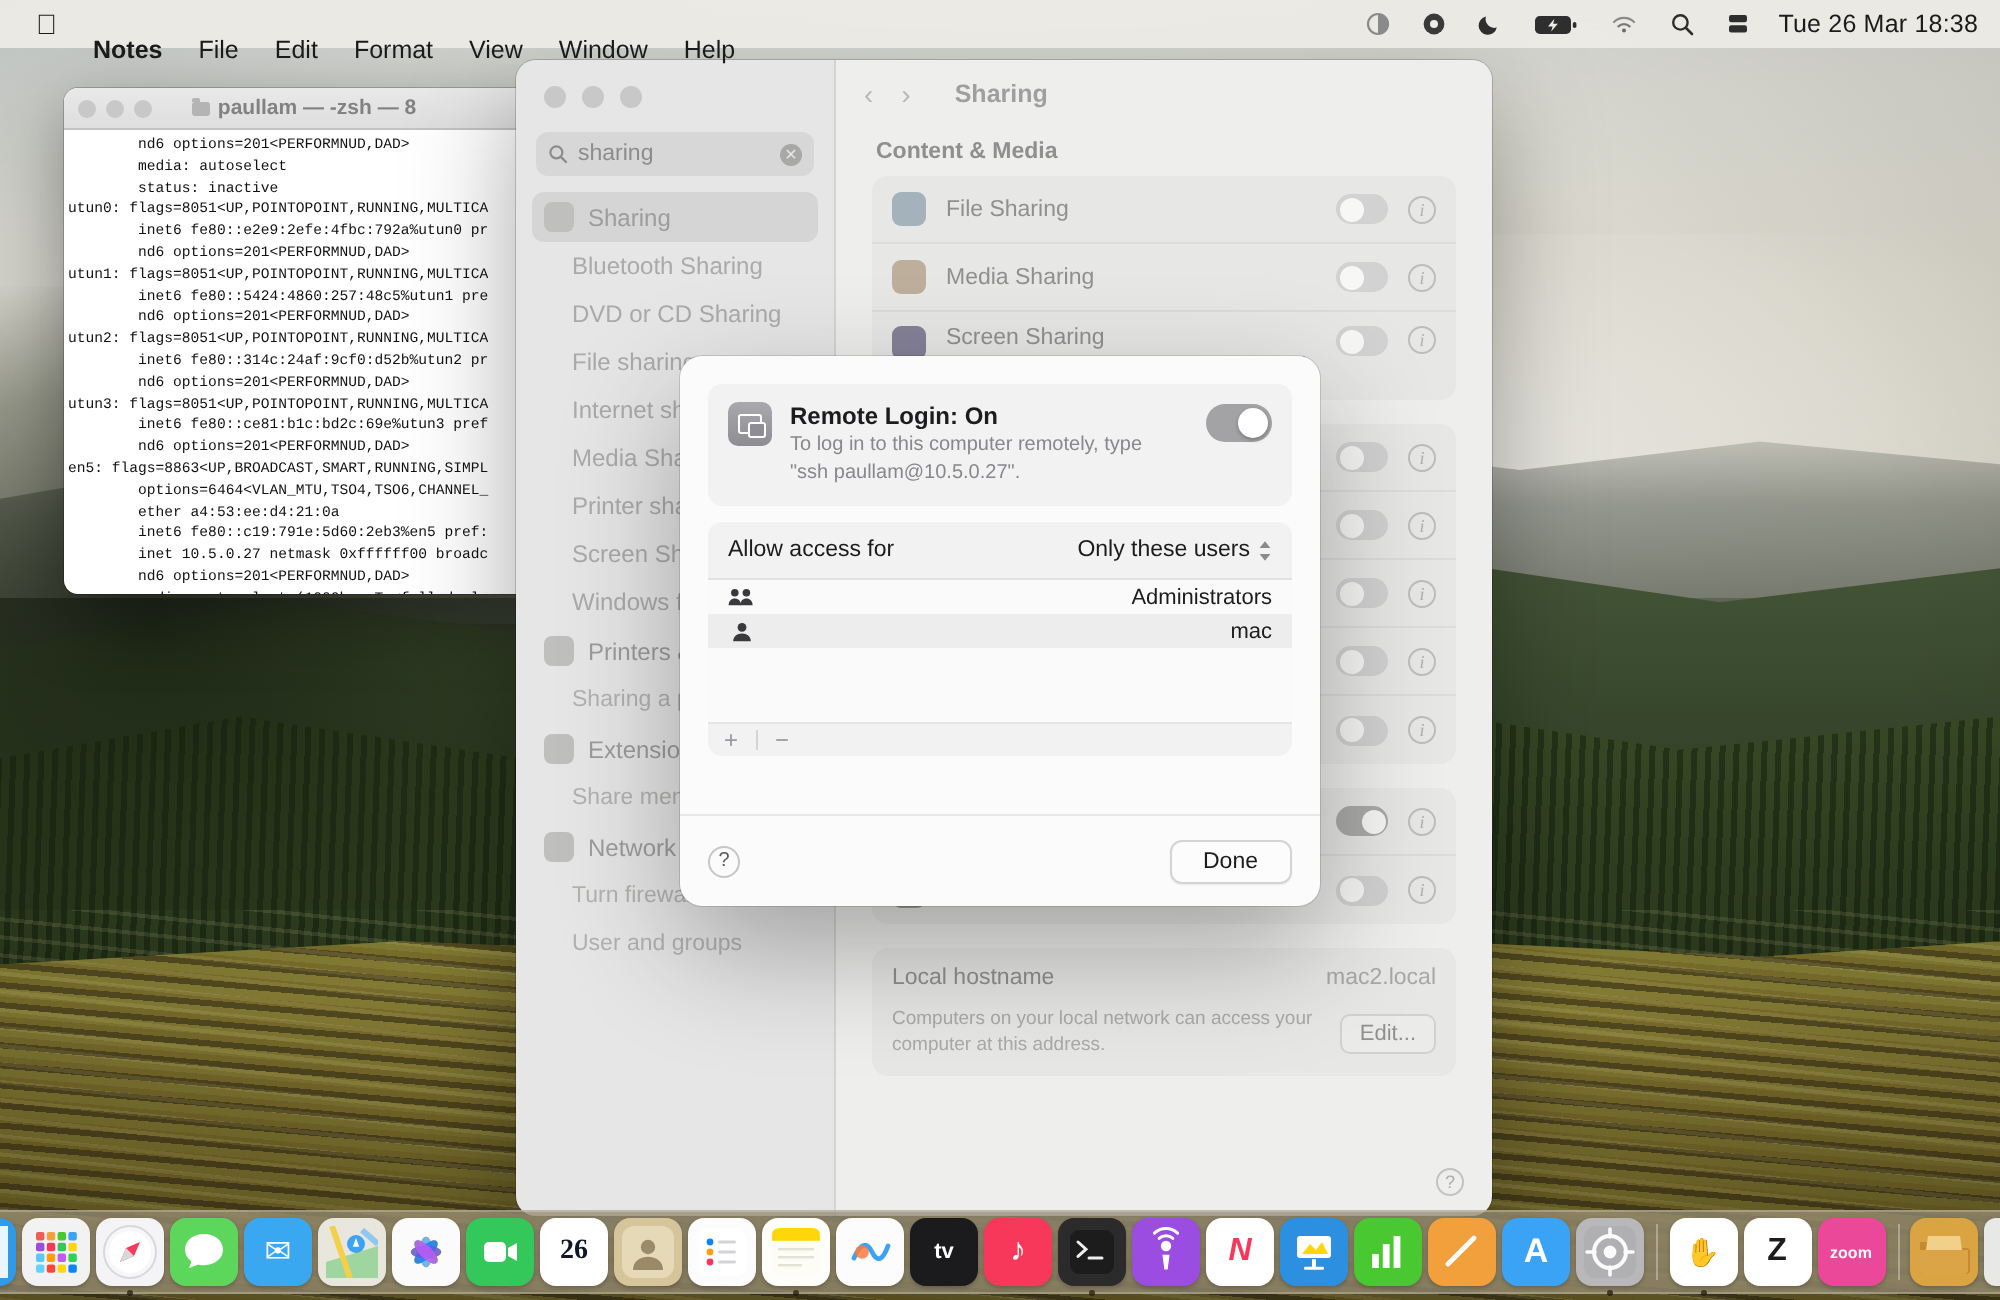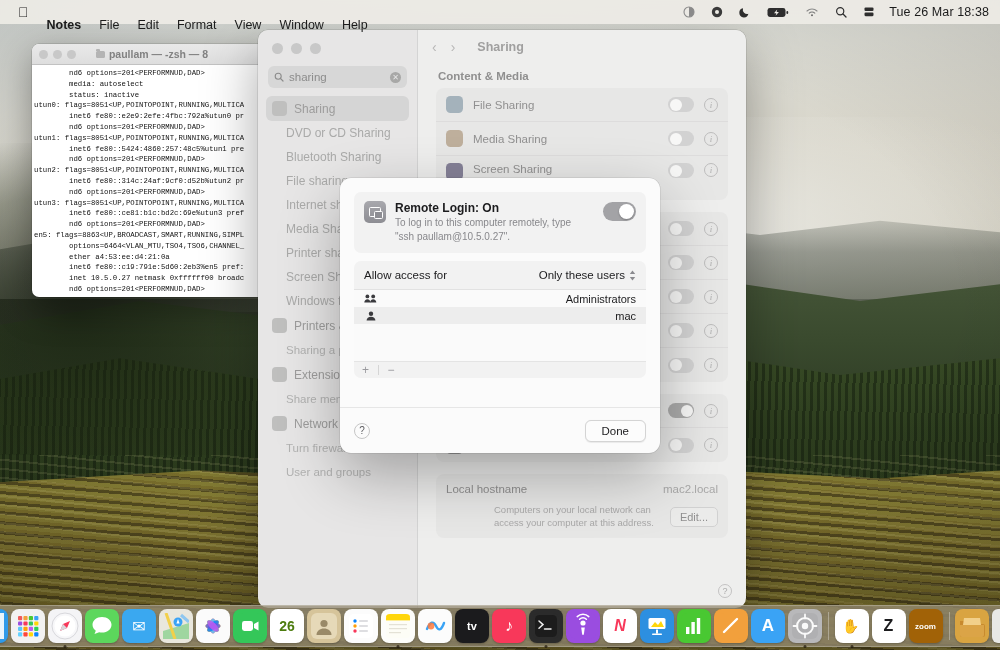--- a/index.html
+++ b/index.html
@@ -157,21 +157,21 @@
   .ss-toggle.on:after { left:12.5px; }
   .ss-info {
     width:14px; height:14px; border-radius:50%; border:1px solid #bbbab8;
     color:#aeadab; font-size:9px; display:flex; align-items:center; justify-content:center;
     flex-shrink:0; font-style:italic; font-family:"Liberation Serif", serif;
   }
   .ss-host-row { display:flex; align-items:center; height:30px; padding:0 10px; }
   .ss-host-label { font-size:11.5px; color:#8f8e8c; flex:1; }
   .ss-host-val { font-size:11.5px; color:#a6a5a3; }
   .ss-host-note { display:flex; align-items:center; padding:0 10px 9px 10px; gap:10px; }
-  .ss-host-desc { font-size:9.5px; color:#a8a7a5; line-height:1.32; flex:1;margin-left:48px; }
+  .ss-host-desc { font-size:9.5px; color:#a8a7a5; line-height:1.32; flex:1; }
   .ss-edit {
     background:#e9e7e5; border:.5px solid #cfcecc; border-radius:5px;
     font-size:11px; color:#8f8e8c; padding:3px 9px;
   }
   .ss-helpq {
     position:absolute; right:14px; bottom:10px; width:14px; height:14px; border-radius:50%;
     border:1px solid #c0bfbd; color:#aaa9a7; font-size:9px;
     display:flex; align-items:center; justify-content:center;
   }
 
@@ -368,22 +368,22 @@
           <line x1="6.4" y1="6.4" x2="9" y2="9" stroke="#8a8a8a" stroke-width="1.2" stroke-linecap="round"></line>
         </svg>
       <span class="ss-search-txt">sharing</span>
       <span class="ss-clear">✕</span>
     </div>
     <div class="ss-results" id="ss-results">
         <div class="ss-grp-head sel">
           <span class="ss-gico"></span>
           <span>Sharing</span>
         </div>
+        <div class="ss-sub">Bluetooth Sharing</div>
         <div class="ss-sub">DVD or CD Sharing</div>
-        <div class="ss-sub">Bluetooth Sharing</div>
         <div class="ss-sub">File sharing</div>
         <div class="ss-sub">Internet sharing</div>
         <div class="ss-sub">Media Sharing</div>
         <div class="ss-sub">Printer sharing</div>
         <div class="ss-sub">Screen Sharing</div>
         <div class="ss-sub">Windows file sharing</div>
         <div class="ss-grp-head">
           <span class="ss-gico"></span>
           <span>Printers &amp; Scanners</span>
         </div>
@@ -651,21 +651,21 @@
       </svg>
     </div>
     <div class="dk" style="background: rgb(52, 199, 89);">
       <svg width="26" height="26" viewBox="0 0 26 26">
         <rect width="26" height="26" rx="6" fill="#34c759"></rect>
         <rect x="5" y="8" width="11" height="10" rx="2.4" fill="#fff"></rect>
         <path d="M17 11 L21.5 8.5 v9 L17 15z" fill="#fff"></path>
       </svg>
     </div>
     <div class="dk" style="background: rgb(255, 255, 255);">
-      <span style="color: #4d7c0f; font-size: 14px; font-weight: 700;">26</span>
+      <span style="color: #0f172a; font-size: 14px; font-weight: 700; font-family: Liberation Serif, serif;">26</span>
     </div>
     <div class="dk" style="background: rgb(214, 196, 154);">
       <svg width="26" height="26" viewBox="0 0 26 26">
         <rect width="26" height="26" rx="6" fill="#e6d9b8"></rect>
         <circle cx="13" cy="10.5" r="3.6" fill="#9a8a68"></circle>
         <path d="M5.5 22c0-4.2 3.4-6.6 7.5-6.6s7.5 2.4 7.5 6.6z" fill="#9a8a68"></path>
       </svg>
     </div>
     <div class="dk" style="background: rgb(252, 252, 252);">
       <svg width="24" height="24" viewBox="0 0 24 24">
@@ -755,21 +755,21 @@
         <path d="M13 1.5 v4 M13 20.5 v4 M1.5 13 h4 M20.5 13 h4" stroke="#fafafa" stroke-width="1.8" stroke-linecap="round"></path>
       </svg>
     </div>
     <div class="dk-sep"></div>
     <div class="dk run" style="background: rgb(255, 255, 255);">
       <span style="font-size: 14px;">✋</span>
     </div>
     <div class="dk" style="background: rgb(255, 255, 255);">
       <span style="color: rgb(28, 28, 30); font-weight: 700;">Z</span>
     </div>
-    <div class="dk" style="background: #a16207;">
+    <div class="dk" style="background: #ec4899;">
       <span style="font-size: 8px; font-weight: 700;">zoom</span>
     </div>
     <div class="dk-sep"></div>
     <div class="dk" style="background: rgb(217, 164, 65);">
       <svg width="28" height="26" viewBox="0 0 28 26">
         <path d="M2 8 h9 l2 3 h12 a2 2 0 0 1 2 2 v9 a2 2 0 0 1-2 2 H4 a2 2 0 0 1-2-2z" fill="#c88a2e"></path>
         <path d="M6 5 h16 l2 14 H4z" fill="#f2d08a"></path>
         <path d="M2 12 h24 v10 a2 2 0 0 1-2 2 H4 a2 2 0 0 1-2-2z" fill="#dba447"></path>
       </svg>
     </div>

